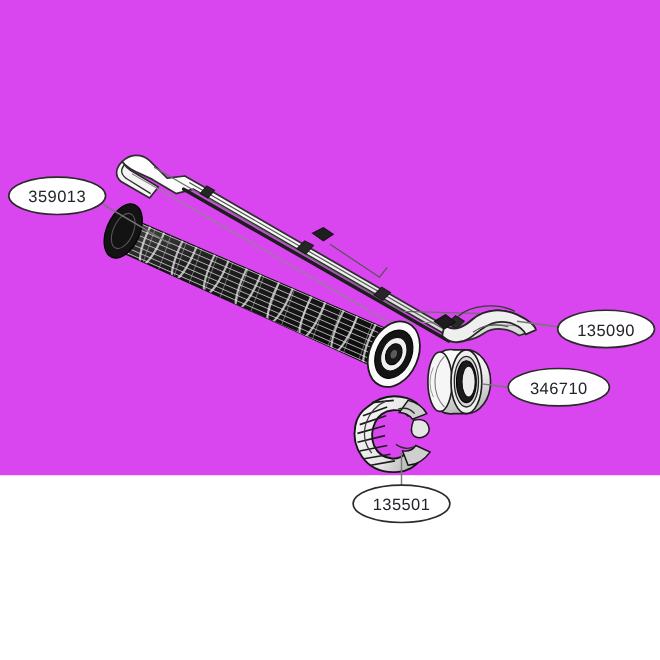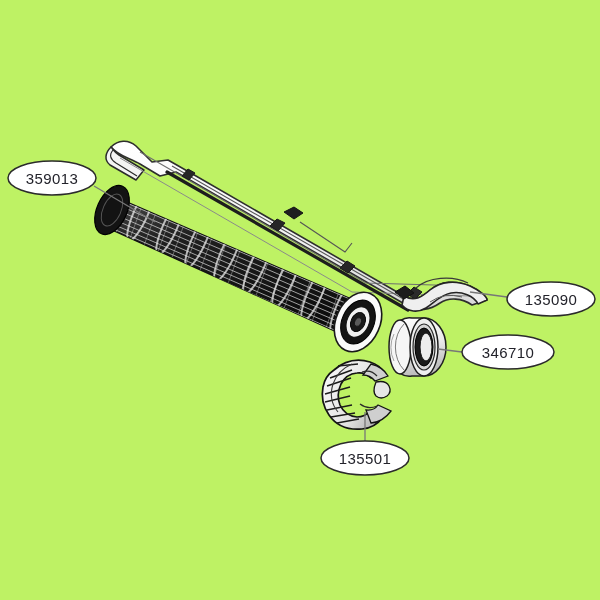--- a/index.html
+++ b/index.html
@@ -4,22 +4,22 @@
 <title>Parts Diagram</title>
 <style>
   html,body{margin:0;padding:0;background:#ffffff;}
   body{
     width:600px;height:600px;overflow:hidden;
     font-family:"Liberation Sans", sans-serif;
     background:#ffffff;
     position:relative;
   }
   #stage{
-    position:absolute;left:0;top:0;width:600px;height:600px;
-    background:#bef264;
+    position:absolute;left:0;top:0;width:600px;height:432px;
+    background:#d946ef;
   }
   #diagram-svg{display:block;width:600px;height:600px;}
   .callout-text{
     font-family:"Liberation Sans", sans-serif;
     font-size:15px;
     font-weight:400;
     fill:#23232b;
     letter-spacing:0.4px;
   }
 </style>

